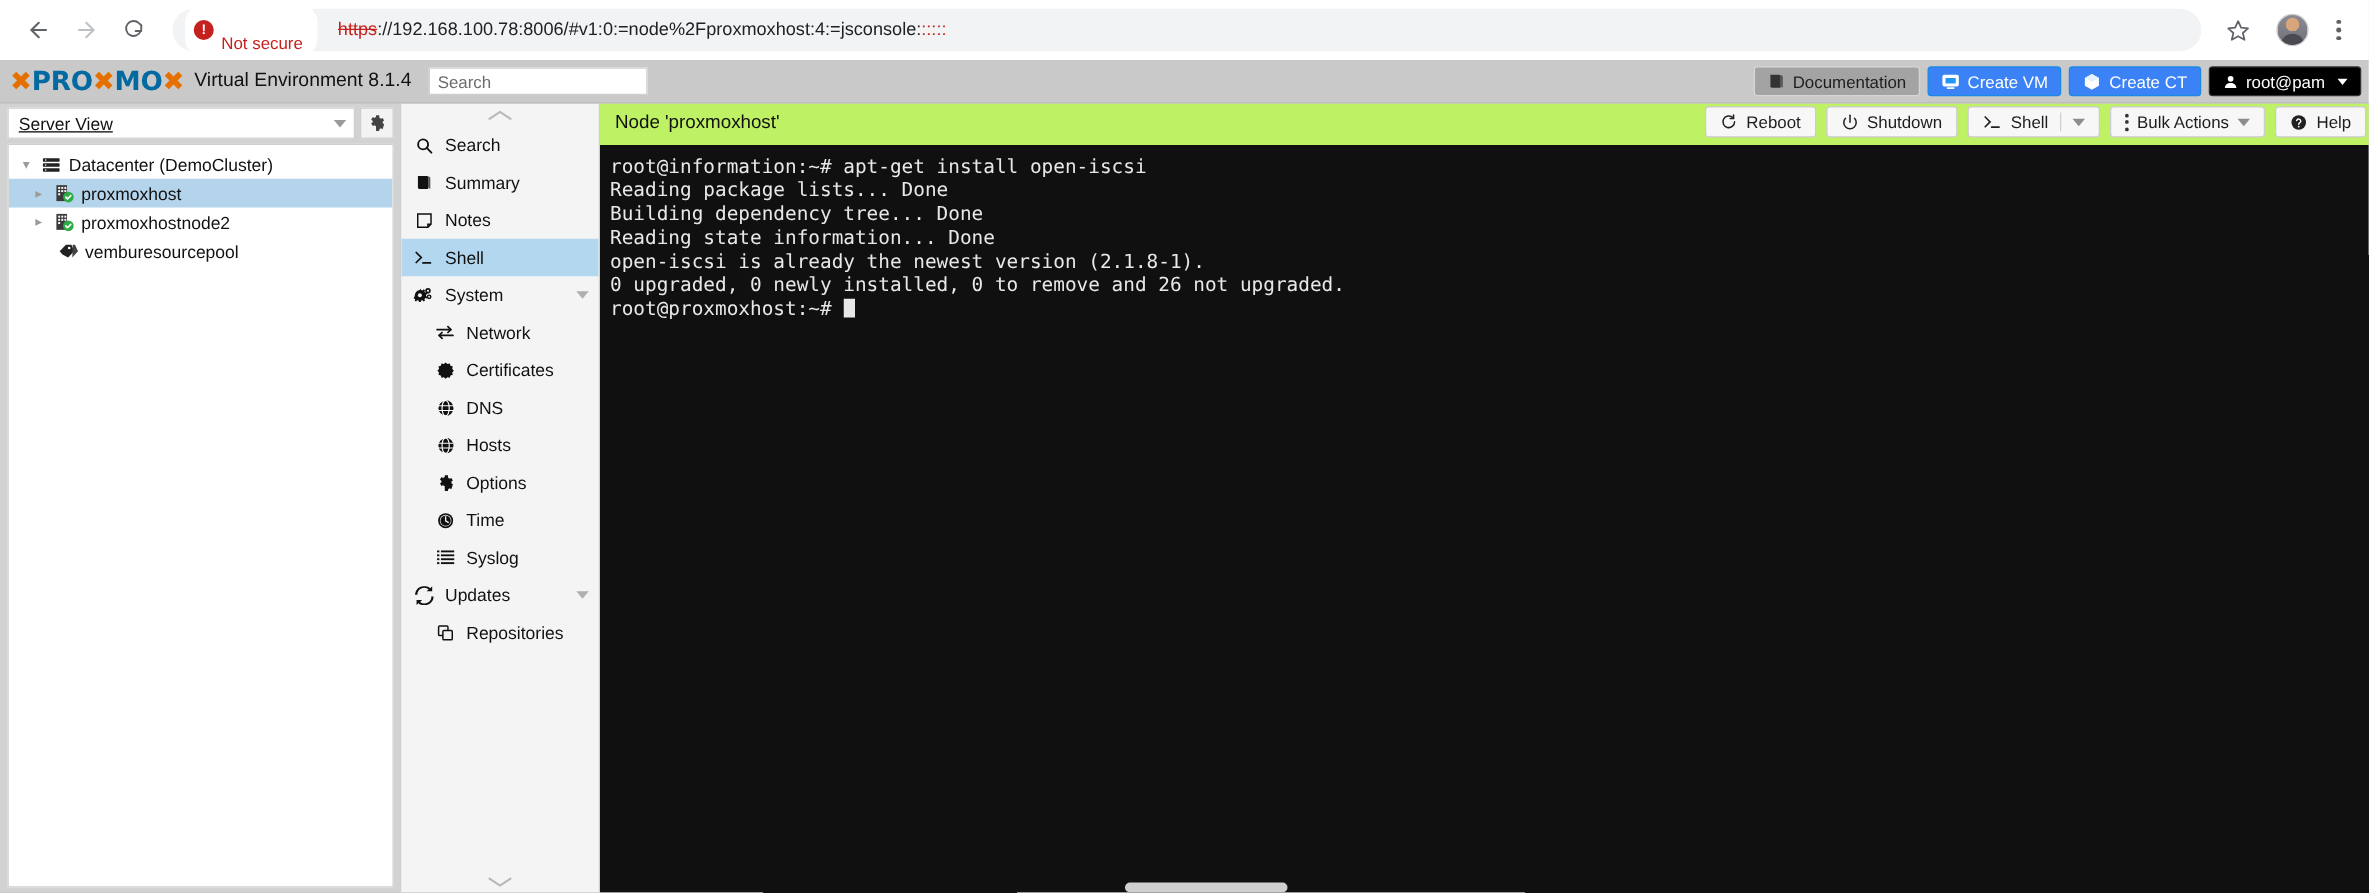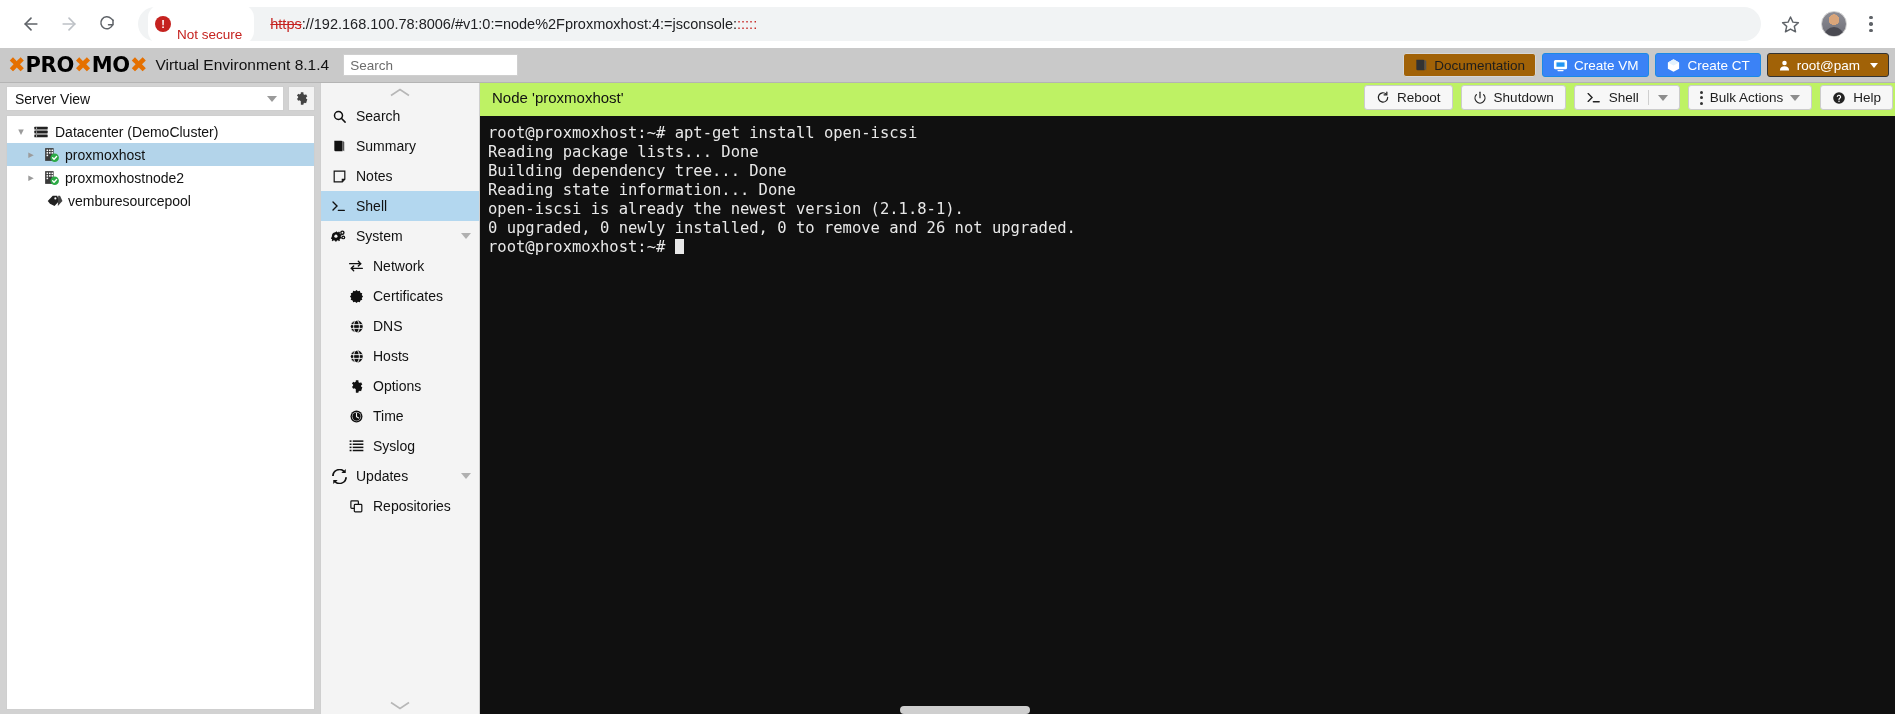--- a/index.html
+++ b/index.html
@@ -109,21 +109,21 @@
     border-bottom: 1px solid #b4b4b4;
   }
   .pve-logo {
     display: flex; align-items: center;
     font-size: 21px; font-weight: bold; letter-spacing: -0.2px;
     color: #000;
     flex: 0 0 auto;
     font-family: "DejaVu Sans", sans-serif;
   }
   .pve-logo .xmark { color: #e57000; font-weight: 900; }
-  .pve-logo .blk { color: #000000; }
+  .pve-logo .blk { color: #0369a1; }
   .pve-envtitle {
     font-size: 15.5px; color: #111; margin-left: 8px; flex: 0 0 auto;
     font-family: "Liberation Sans", sans-serif;
     font-weight: normal;
   }
   .pve-search {
     margin-left: 14px;
     width: 175px; height: 22px;
     background: #ffffff;
     border: 1px solid #cfcfcf;
@@ -138,37 +138,37 @@
   .hbtn {
     height: 24px;
     display: flex; align-items: center; gap: 6px;
     padding: 0 10px;
     font-size: 13.5px;
     border-radius: 3px;
     white-space: nowrap;
     margin-left: 6px;
     flex: 0 0 auto;
   }
-  .hbtn.light { background: #a16207; color: #1d1d1d; border: 1px solid #d6d6d6; }
+  .hbtn.light { background: #a3a3a3; color: #1d1d1d; border: 1px solid #d6d6d6; }
   .hbtn.blue  { background: #3b82f6; color: #ffffff; border: 1px solid #1b8ae5; }
-  .hbtn.dark  { background: #a16207; color: #ffffff; border: 1px solid #333; }
+  .hbtn.dark  { background: #000000; color: #ffffff; border: 1px solid #333; }
   .hbtn svg { display: block; flex: 0 0 auto; }
   .caret-wh { width: 0;height:0;border-left:4px solid transparent;border-right:4px solid transparent;border-top:5px solid #fff;margin-left:4px; }
 
   
   .app-body { display: flex; height: 631px; background: #d2d2d2; }
 
   
   .tree-panel {
     width: 320px; flex: 0 0 320px;
     background: #d2d2d2;
     display: flex; flex-direction: column;
     padding: 3px 5px 4px 6px;
   }
-  .tree-top { display: flex; gap: 4px; height: 25px; margin-bottom: 4px; }
+  .tree-top { display: flex; gap: 4px; height: 25px; margin-bottom: 4px; text-decoration: underline; }
   .view-select {
     flex: 1 1 auto;
     background: #ffffff; border: 1px solid #cfcfcf;
     display: flex; align-items: center; justify-content: space-between;
     padding: 0 6px 0 8px;
     font-size: 14px; color: #111;
   }
   .sel-caret { width:0;height:0;border-left:5px solid transparent;border-right:5px solid transparent;border-top:6px solid #9a9a9a; }
   .gear-box {
     width: 27px; flex: 0 0 27px;
@@ -683,21 +683,21 @@
         <svg width="14" height="14" viewBox="0 0 24 24">
             <circle cx="12" cy="12" r="10" fill="#222"></circle>
             <path d="M9.2 9.2a2.9 2.9 0 0 1 5.6 1c0 2-2.8 2.2-2.8 4.2" fill="none" stroke="#fff" stroke-width="2" stroke-linecap="round"></path>
             <circle cx="12" cy="17.6" r="1.3" fill="#fff"></circle>
           </svg>
         <span>Help</span>
       </div>
     </div>
 
     <div class="terminal">
-      <div class="term-line">root@proxmoxhost:~# apt-get install open-iscsi</div>
+      <div class="term-line">root@information:~# apt-get install open-iscsi</div>
       <div class="term-line">Reading package lists... Done</div>
       <div class="term-line">Building dependency tree... Done</div>
       <div class="term-line">Reading state information... Done</div>
       <div class="term-line">open-iscsi is already the newest version (2.1.8-1).</div>
       <div class="term-line">0 upgraded, 0 newly installed, 0 to remove and 26 not upgraded.</div>
       <div class="term-line"><span>root@proxmoxhost:~# </span><span class="cursor"></span></div>
       <div class="h-scroll"></div>
     </div>
   </div>
 </div>

